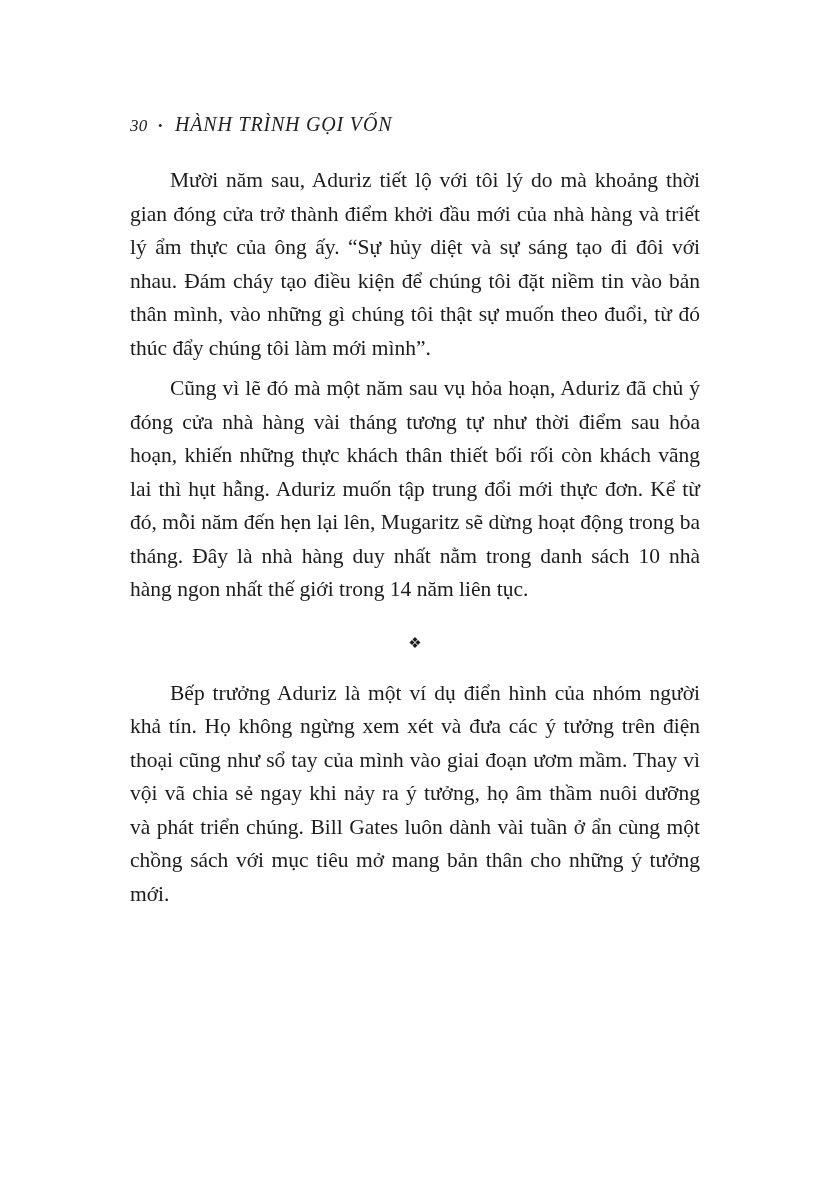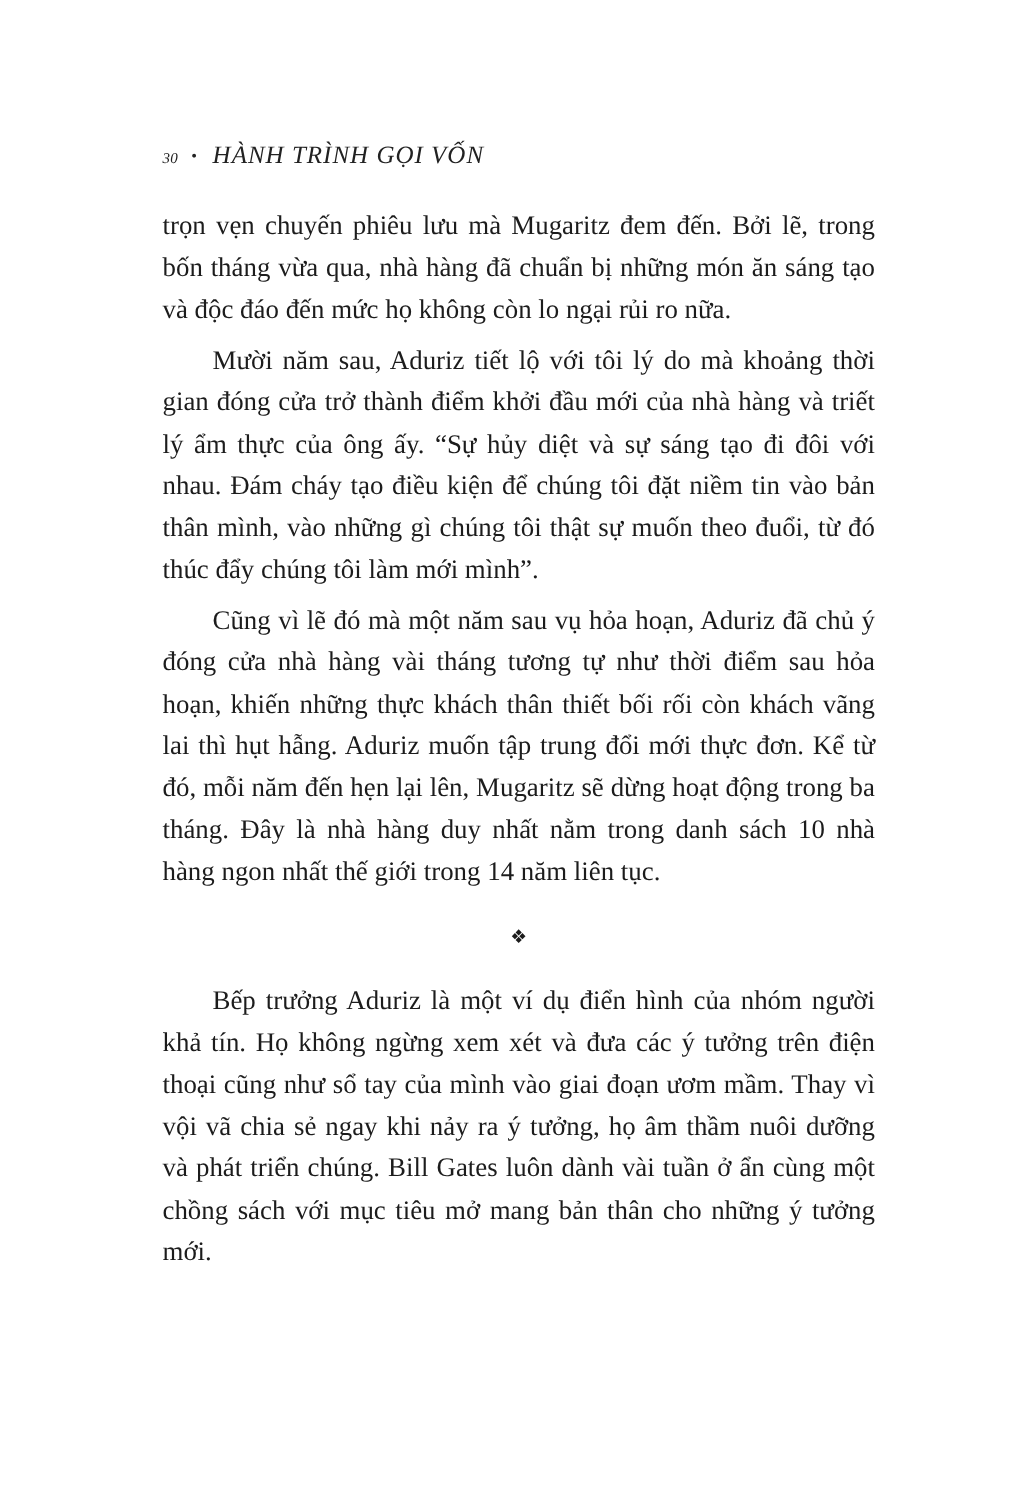--- a/index.html
+++ b/index.html
@@ -20,21 +20,21 @@
   }
   .running-head {
     font-style: italic;
     font-size: 16px;
     letter-spacing: 0.3px;
     color: #222222;
     margin-bottom: 28px;
     white-space: nowrap;
   }
   .running-head .page-num {
-    font-size: 12px;
+    font-size: 17px;
     margin-right: 6px;
   }
   .running-head .bullet {
     font-style: normal;
     font-size: 13px;
     margin-right: 8px;
     position: relative;
     top: -1px;
   }
   .running-head .head-title {
@@ -67,21 +67,20 @@
 <div class="page">
 
   <div class="running-head">
     <span class="page-num">30</span>
     <span class="bullet">•</span>
     <span class="head-title">HÀNH TRÌNH GỌI VỐN</span>
   </div>
 
   <div class="page-body">
 
-    <p class="para no-indent">trọn vẹn chuyến phiêu lưu mà Mugaritz đem đến. Bởi lẽ, trong bốn tháng vừa qua, nhà hàng đã chuẩn bị những món ăn sáng tạo và độc đáo đến mức họ không còn lo ngại rủi ro nữa.</p>
 
     <p class="para">Mười năm sau, Aduriz tiết lộ với tôi lý do mà khoảng thời gian đóng cửa trở thành điểm khởi đầu mới của nhà hàng và triết lý ẩm thực của ông ấy. “Sự hủy diệt và sự sáng tạo đi đôi với nhau. Đám cháy tạo điều kiện để chúng tôi đặt niềm tin vào bản thân mình, vào những gì chúng tôi thật sự muốn theo đuổi, từ đó thúc đẩy chúng tôi làm mới mình”.</p>
 
     <p class="para">Cũng vì lẽ đó mà một năm sau vụ hỏa hoạn, Aduriz đã chủ ý đóng cửa nhà hàng vài tháng tương tự như thời điểm sau hỏa hoạn, khiến những thực khách thân thiết bối rối còn khách vãng lai thì hụt hẫng. Aduriz muốn tập trung đổi mới thực đơn. Kể từ đó, mỗi năm đến hẹn lại lên, Mugaritz sẽ dừng hoạt động trong ba tháng. Đây là nhà hàng duy nhất nằm trong danh sách 10 nhà hàng ngon nhất thế giới trong 14 năm liên tục.</p>
 
     <div class="fleuron">❖</div>
 
     <p class="para">Bếp trưởng Aduriz là một ví dụ điển hình của nhóm người khả tín. Họ không ngừng xem xét và đưa các ý tưởng trên điện thoại cũng như sổ tay của mình vào giai đoạn ươm mầm. Thay vì vội vã chia sẻ ngay khi nảy ra ý tưởng, họ âm thầm nuôi dưỡng và phát triển chúng. Bill Gates luôn dành vài tuần ở ẩn cùng một chồng sách với mục tiêu mở mang bản thân cho những ý tưởng mới.</p>
 
   </div>

